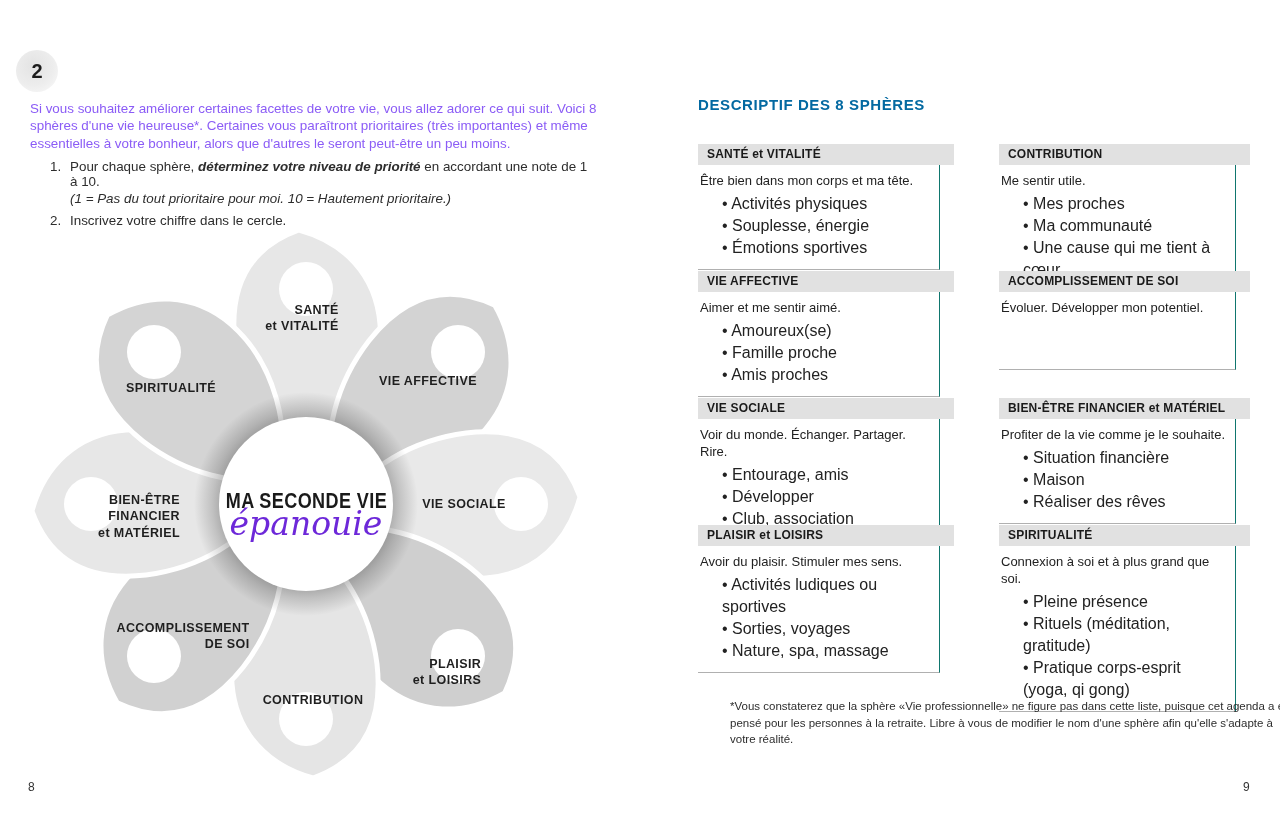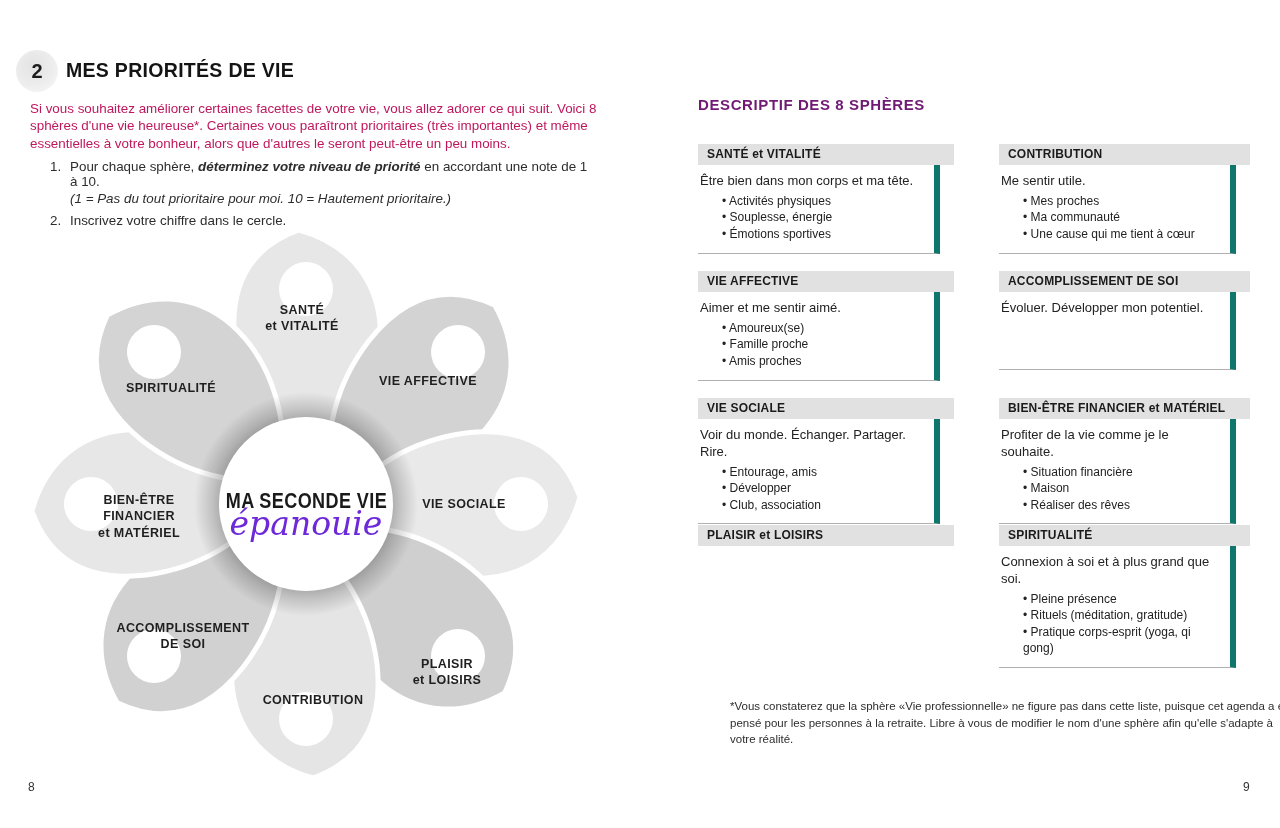--- a/index.html
+++ b/index.html
@@ -8,31 +8,31 @@
 
   
   .left-page{position:absolute;left:0;top:0;width:640px;height:828px;}
   .badge{position:absolute;left:16px;top:50px;width:42px;height:42px;border-radius:50%;
          background:radial-gradient(circle at 42% 38%, #e3e3e3 0%, #ededed 55%, #fbfbfb 100%);
          display:flex;align-items:center;justify-content:center;
          font-size:20px;font-weight:700;color:#1c1c1c;}
   .page-title{position:absolute;left:66px;top:59px;font-size:19.5px;font-weight:700;
               letter-spacing:0.3px;color:#141414;}
   .intro{position:absolute;left:30px;top:100px;width:580px;font-size:13.4px;
-         line-height:1.3;color:#be185d;}
+         line-height:1.3;color:#8b5cf6;}
   .steps{position:absolute;left:50px;top:159px;width:545px;font-size:13.4px;color:#2d2d2d;}
   .step-row{display:flex;margin-bottom:2px;}
   .step-num{width:20px;flex:0 0 20px;text-align:left;}
   .step-note{margin:0 0 7px 20px;font-style:italic;}
   .bold{font-weight:700;font-style:italic;}
 
   
   .flower{position:absolute;left:25px;top:228px;width:565px;height:550px;}
   .flower svg{position:absolute;left:0;top:0;}
-  .petal-label{position:absolute;transform:translate(-50%,-50%);text-align:center;
+  .petal-label{position:absolute;transform:translate(-50%,-50%);text-align:right;
                font-size:12.5px;font-weight:700;letter-spacing:0.4px;color:#1f1f1f;
                line-height:1.3;white-space:pre-line;}
   .pl0{left:277px;top:90px;}
   .pl1{left:403px;top:153px;}
   .pl2{left:439px;top:276px;}
   .pl3{left:422px;top:400px;margin-top:44px;}
   .pl4{left:288px;top:472px;}
   .pl5{left:158px;top:408px;}
   .pl6{left:114px;top:288px;}
   .pl7{left:146px;top:160px;}
@@ -43,47 +43,46 @@
   .center-line2{font-family:"DejaVu Serif", serif;font-style:italic;font-size:33px;
                 color:#6d28d9;margin-top:-7px;line-height:1;}
 
   .page-num{position:absolute;top:780px;font-size:12px;color:#333;}
   .pn-left{left:28px;}
   .pn-right{left:603px;}
 
   
   .right-page{position:absolute;left:640px;top:0;width:640px;height:828px;}
   .right-title{position:absolute;left:58px;top:96px;font-size:15px;font-weight:700;
-               letter-spacing:0.6px;color:#701a75;}
+               letter-spacing:0.6px;color:#0369a1;}
   .spheres-grid{position:absolute;left:58px;top:144px;display:grid;
                 grid-template-columns:256px 251px;column-gap:45px;
                 grid-template-rows:repeat(4,127px);grid-auto-flow:column;}
   .sphere-box{width:100%;}
   .sphere-head{background:#e1e1e1;padding:3px 9px 4px 9px;font-size:12px;font-weight:700;
                letter-spacing:0.2px;color:#1a1a1a;box-sizing:border-box;}
-  .sphere-body{border-right:6px solid #0f766e;border-bottom:1px solid #b0b0b0;
+  .sphere-body{border-right:1px solid #0f766e;border-bottom:1px solid #b0b0b0;
                margin-right:14px;padding:8px 6px 10px 2px;min-height:78px;box-sizing:border-box;}
   .sphere-desc{font-size:13px;color:#222;line-height:1.3;margin:0 0 3px 0;}
   .sphere-bullets{list-style:none;margin:2px 0 0 0;padding:0 0 0 22px;}
-  .sphere-bullets li{font-size:12px;color:#222;line-height:1.38;}
+  .sphere-bullets li{font-size:16px;color:#222;line-height:1.38;}
   .sphere-bullets li::before{content:"• ";}
   .footnote{position:absolute;left:58px;top:698px;width:568px;font-size:11.5px;
             line-height:1.45;color:#2d2d2d;margin-left:32px;}
 </style>
 </head>
 <body>
 
 <div class="canvas">
 
   <div class="left-page">
 
     <div class="badge">
       <span>2</span>
     </div>
-    <div class="page-title">MES PRIORITÉS DE VIE</div>
 
     <div class="intro">Si vous souhaitez améliorer certaines facettes de votre vie, vous allez adorer ce qui suit. Voici 8 sphères d'une vie heureuse*. Certaines vous paraîtront prioritaires (très importantes) et même essentielles à votre bonheur, alors que d'autres le seront peut-être un peu moins.</div>
 
     <div class="steps">
       <div class="step-row">
         <span class="step-num">1.</span>
         <span><span>Pour chaque sphère, </span><span class="bold">déterminez votre niveau de priorité</span><span> en accordant une note de 1 à 10.</span></span>
       </div>
       <div class="step-note">(1 = Pas du tout prioritaire pour moi. 10 = Hautement prioritaire.)</div>
       <div class="step-row">
@@ -201,20 +200,28 @@
           <ul class="sphere-bullets">
             <li>Entourage, amis</li>
             <li>Développer</li>
             <li>Club, association</li>
           </ul>
         </div>
       </div>
 
       <div class="sphere-box">
         <div class="sphere-head">PLAISIR et LOISIRS</div>
+        <div class="sphere-body">
+          <p class="sphere-desc">Avoir du plaisir. Stimuler mes sens.</p>
+          <ul class="sphere-bullets">
+            <li>Activités ludiques ou sportives</li>
+            <li>Sorties, voyages</li>
+            <li>Nature, spa, massage</li>
+          </ul>
+        </div>
       </div>
 
       <div class="sphere-box">
         <div class="sphere-head">CONTRIBUTION</div>
         <div class="sphere-body">
           <p class="sphere-desc">Me sentir utile.</p>
           <ul class="sphere-bullets">
             <li>Mes proches</li>
             <li>Ma communauté</li>
             <li>Une cause qui me tient à cœur</li>

